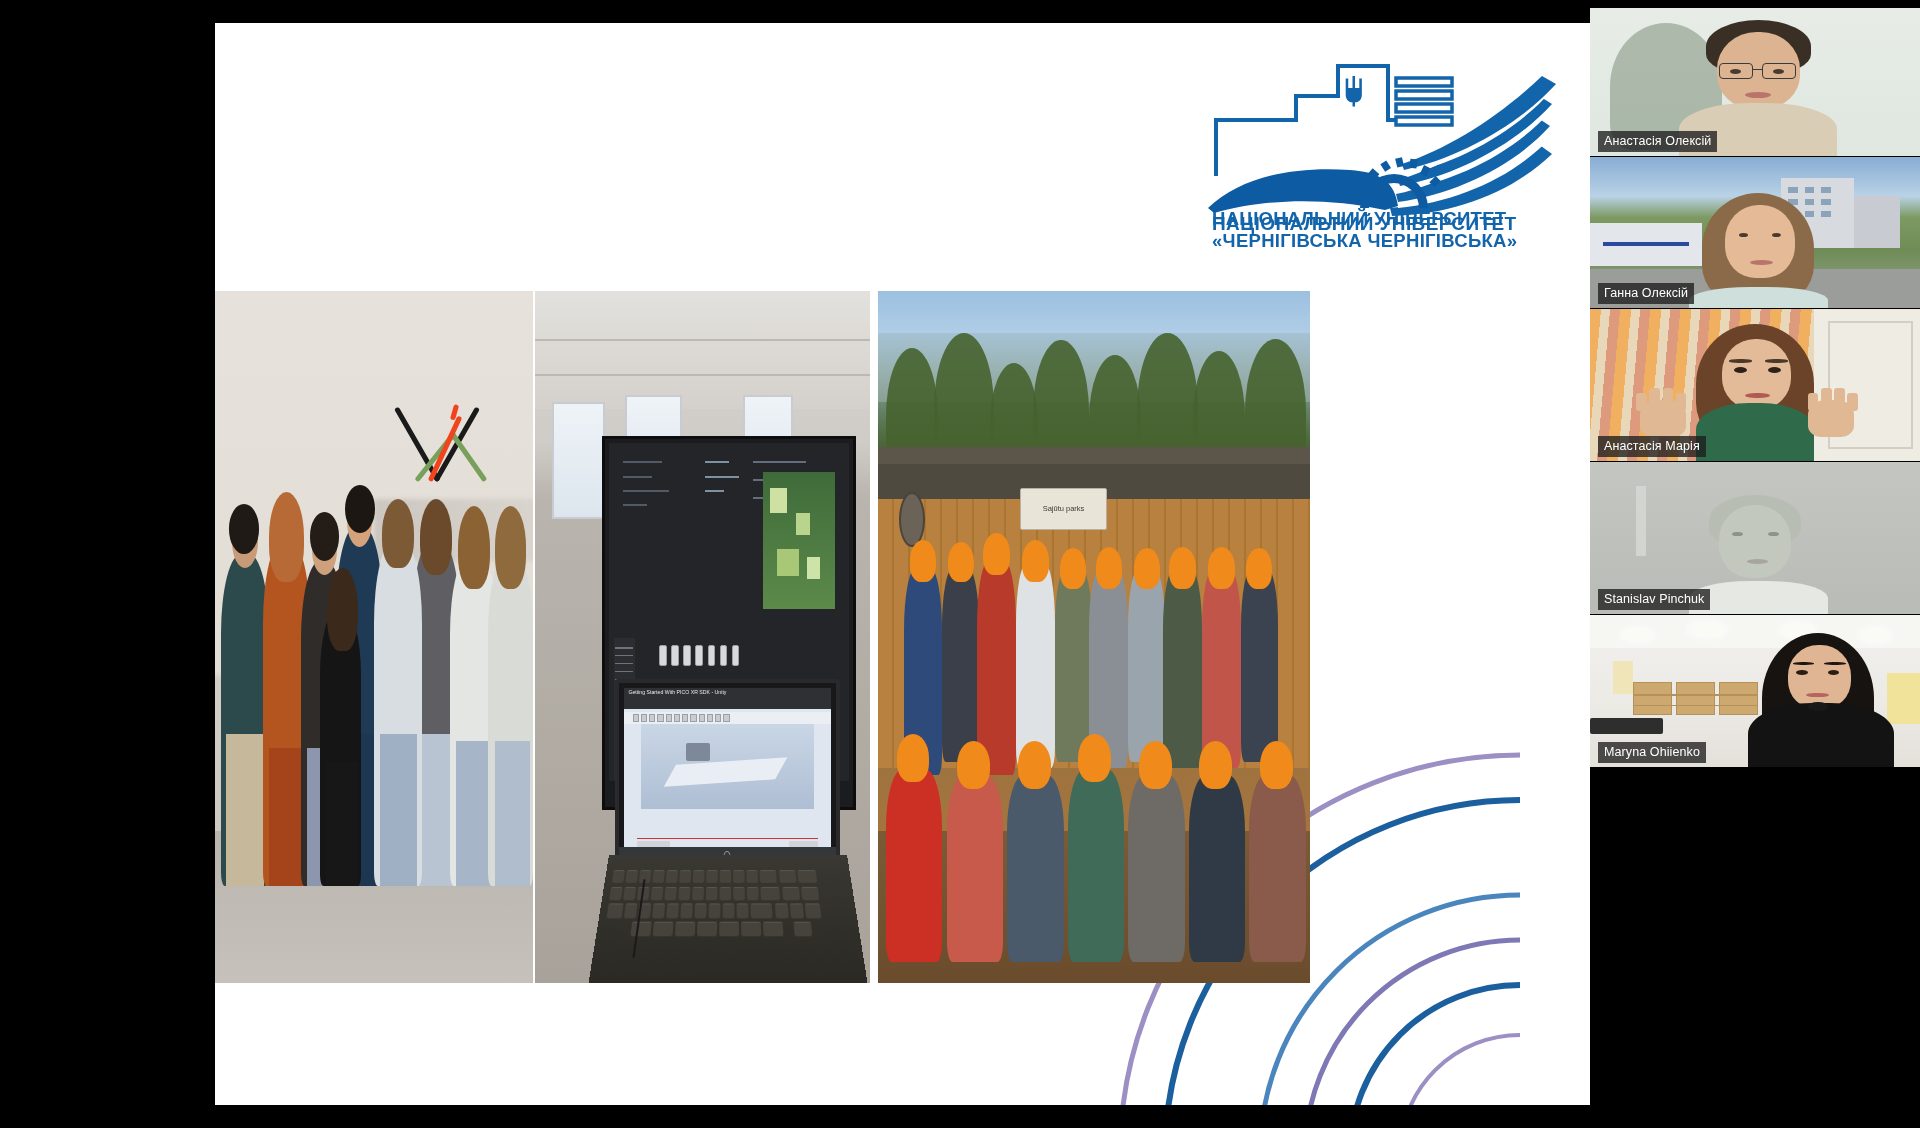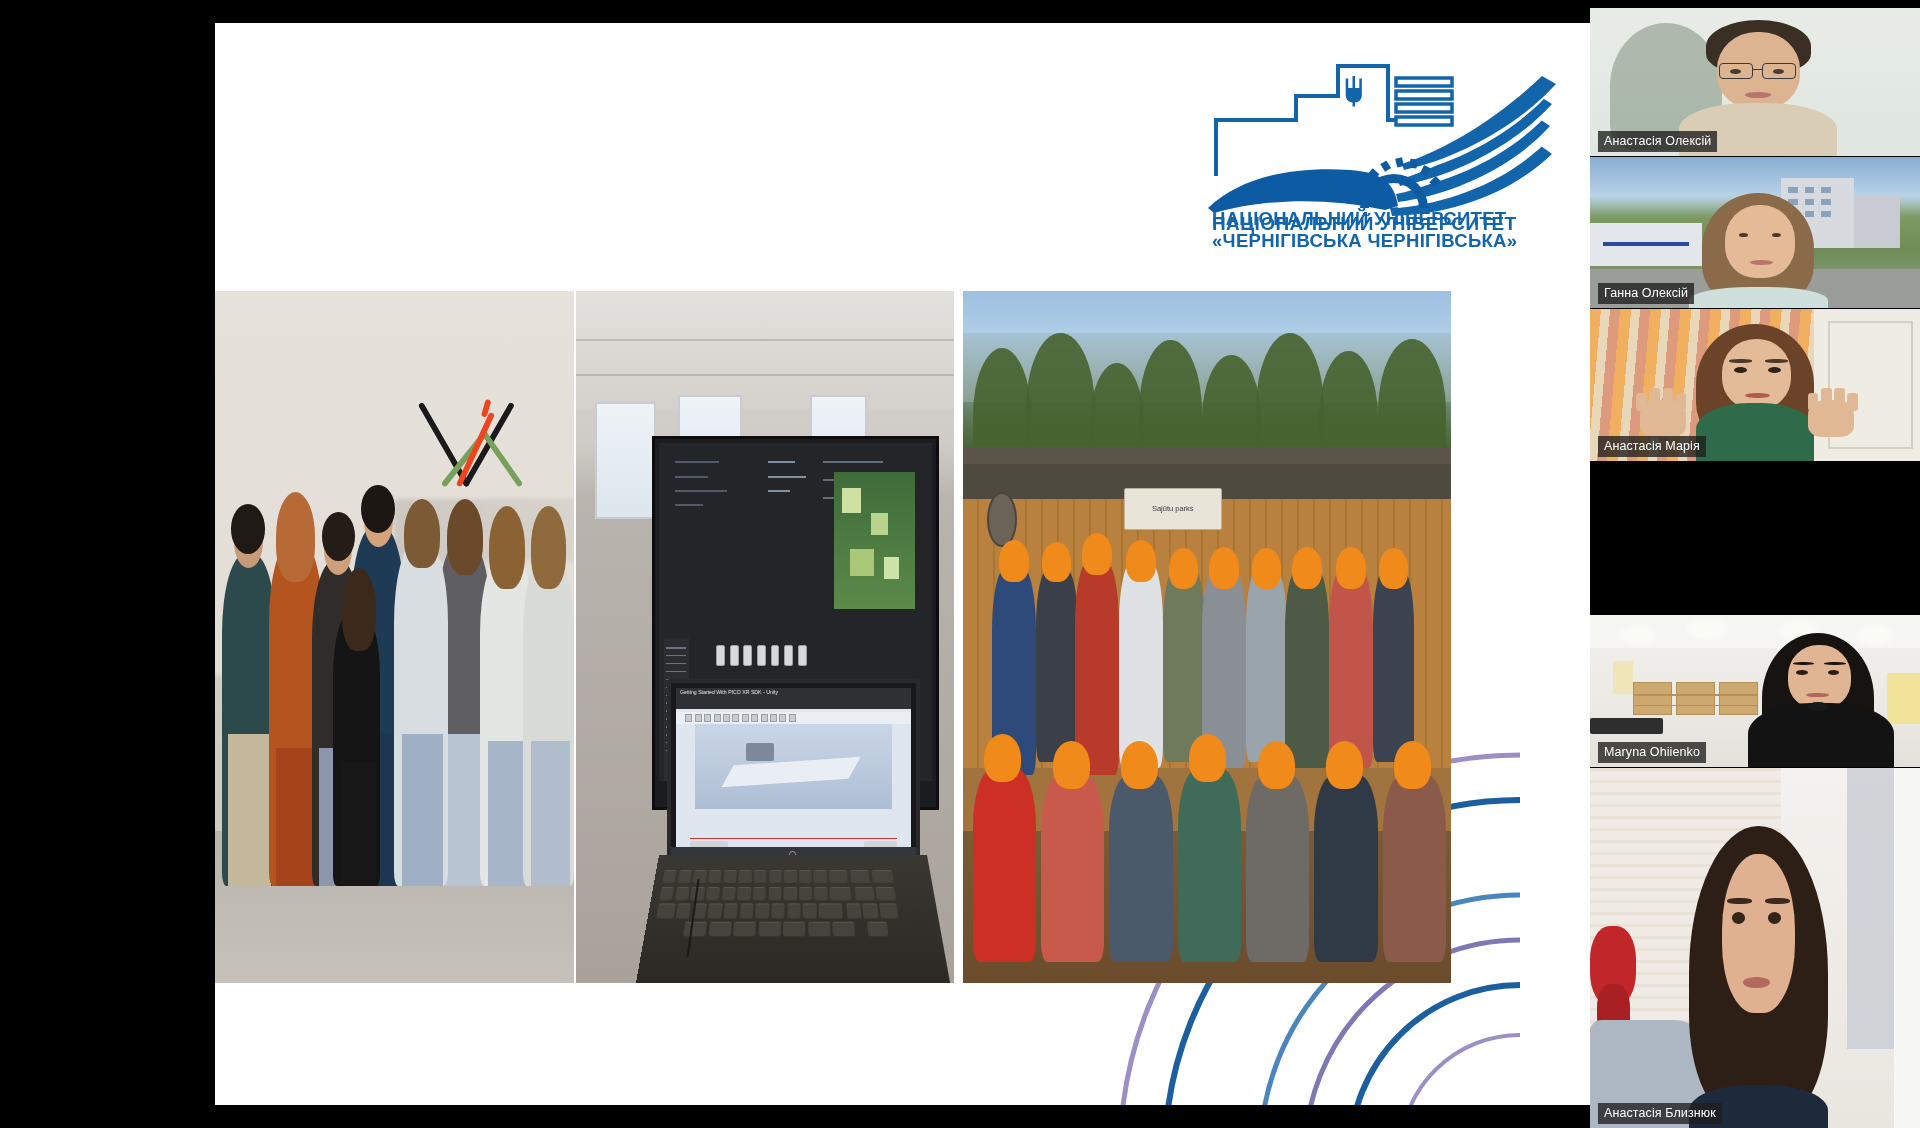--- a/index.html
+++ b/index.html
@@ -18,21 +18,21 @@
 
   
   #logo { position:absolute; right:0px; top:35px; width:390px; height:180px; }
   #logo svg { display:block; }
 
   
   #arcs { position:absolute; right:-40px; bottom:-60px; width:520px; height:420px; pointer-events:none; }
 
   
   #photos {
-    position:absolute; left:0px; top:268px; width:1236px; height:692px;
+    position:absolute; left:0px; top:268px; width:1095px; height:692px;
     display:flex; gap:0;
   }
   .photo { position:relative; overflow:hidden; background:#cfcfcf; }
   .p1 { width:399px; }
   .p2 { width:3px; background:#ffffff; }
   .p3 { width:420px; }
   .p4 { width:10px; background:#ffffff; }
   .p5 { width:543px; }
 
   
@@ -566,20 +566,32 @@
         <div class="finger" style="left:26%;top:55%;width:3.2%;height:12%;background:#e0b894;"></div>
         <div class="hand" style="left:66%;top:60%;width:14%;height:24%;background:#e0b894;"></div>
         <div class="finger" style="left:66%;top:55%;width:3.2%;height:12%;background:#e0b894;"></div>
         <div class="finger" style="left:70%;top:52%;width:3.2%;height:14%;background:#e0b894;"></div>
         <div class="finger" style="left:74%;top:52%;width:3.2%;height:14%;background:#e0b894;"></div>
         <div class="finger" style="left:78%;top:55%;width:3.2%;height:12%;background:#e0b894;"></div>
       </div>
       <div class="nametag">Анастасія Марія</div>
     </div>
 
+    <div class="tile" style="top:462px; height:152px;">
+      <div class="vid bg-gray">
+        <div style="position:absolute;left:14%;top:16%;width:3%;height:46%;background:#d8dad6;opacity:.8;"></div>
+        <div class="hair" style="left:36%;top:22%;width:28%;height:34%;background:#b8bdb4;"></div>
+        <div class="face" style="left:39%;top:28%;width:22%;height:48%;background:#c3c8bf;"></div>
+        <div class="eye" style="left:43%;top:46%;width:3.4%;height:3%;background:#8d938a;"></div>
+        <div class="eye" style="left:54%;top:46%;width:3.4%;height:3%;background:#8d938a;"></div>
+        <div class="mouth" style="left:47.5%;top:64%;width:6.5%;height:3%;background:#a8a69c;"></div>
+        <div class="torso" style="left:30%;top:78%;width:42%;height:26%;background:#e6e8e3;"></div>
+      </div>
+      <div class="nametag">Stanislav Pinchuk</div>
+    </div>
 
     <div class="tile" style="top:615px; height:152px;">
       <div class="vid bg-class">
         <div style="position:absolute;left:0;top:0;width:100%;height:22%;background:#f6f6f3;"></div>
         <div class="ceilLight" style="left:10%;top:9%;width:9%;height:8%;"></div>
         <div class="ceilLight" style="left:30%;top:5%;width:11%;height:9%;"></div>
         <div class="ceilLight" style="left:58%;top:6%;width:10%;height:8%;"></div>
         <div class="ceilLight" style="left:82%;top:9%;width:9%;height:8%;"></div>
         <div class="shelf" style="left:13%;top:44%;width:12%;height:22%;"></div>
         <div class="shelf" style="left:26%;top:44%;width:12%;height:22%;"></div>
@@ -595,34 +607,15 @@
         <div class="brow" style="left:71%;top:31%;width:6.5%;height:2.2%;background:#1d1510;"></div>
         <div class="eye" style="left:62.5%;top:36%;width:3.6%;height:3.4%;background:#2a1d14;"></div>
         <div class="eye" style="left:72%;top:36%;width:3.6%;height:3.4%;background:#2a1d14;"></div>
         <div class="mouth" style="left:65.5%;top:51%;width:7%;height:3.2%;background:#b5655c;"></div>
         <div class="torso" style="left:48%;top:58%;width:44%;height:46%;background:#131313;"></div>
         <div style="position:absolute;left:66%;top:57%;width:6%;height:6%;background:#1a1a1a;border-radius:50%;"></div>
       </div>
       <div class="nametag">Maryna Ohiienko</div>
     </div>
 
-    <div class="tile" style="top:768px; height:360px;">
-      <div class="vid bg-home">
-        <div style="position:absolute;left:0;top:0;width:58%;height:100%;background:repeating-linear-gradient(0deg,#f0ece5 0 9px,#e8e2d8 9px 12px);"></div>
-        <div style="position:absolute;right:8%;top:0;width:14%;height:78%;background:#c8ccd2;opacity:.8;"></div>
-        <div style="position:absolute;right:0;top:0;width:8%;height:100%;background:#f7f7f5;"></div>
-        <div style="position:absolute;left:0%;top:44%;width:14%;height:22%;background:#c0262a;border-radius:42%;"></div>
-        <div style="position:absolute;left:2%;top:60%;width:10%;height:16%;background:#a81f24;border-radius:40%;"></div>
-        <div style="position:absolute;left:0;bottom:0;width:36%;height:30%;background:#aeb8c4;border-radius:10% 30% 0 0;"></div>
-        <div class="hair" style="left:30%;top:16%;width:42%;height:82%;background:#2d1f16;"></div>
-        <div class="face" style="left:40%;top:24%;width:22%;height:44%;background:#dfb190;"></div>
-        <div class="brow" style="left:41.5%;top:36%;width:7.5%;height:1.8%;background:#3a291c;"></div>
-        <div class="brow" style="left:53%;top:36%;width:7.5%;height:1.8%;background:#3a291c;"></div>
-        <div class="eye" style="left:43%;top:40%;width:4%;height:3.2%;background:#33251a;"></div>
-        <div class="eye" style="left:54%;top:40%;width:4%;height:3.2%;background:#33251a;"></div>
-        <div class="mouth" style="left:46.5%;top:58%;width:8%;height:3%;background:#b4685e;"></div>
-        <div class="torso" style="left:30%;top:88%;width:42%;height:16%;background:#1c2a3c;"></div>
-      </div>
-      <div class="nametag">Анастасія Близнюк</div>
-    </div>
 
   </div>
 </div>
 
 </body></html>

